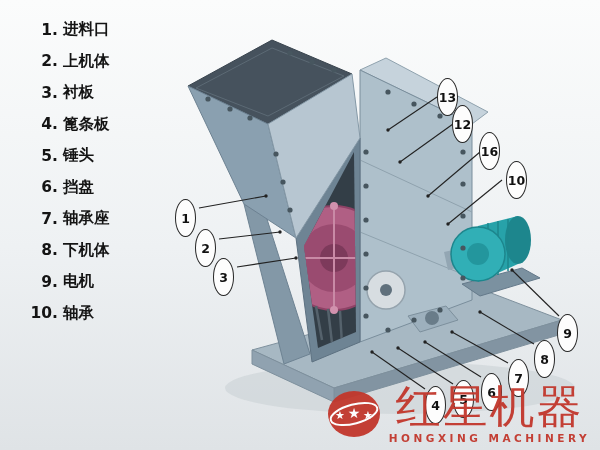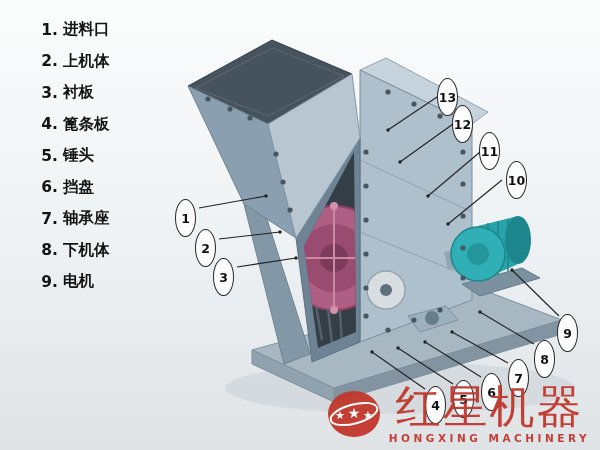--- a/index.html
+++ b/index.html
@@ -58,20 +58,24 @@
         <span class="plabel">轴承座</span>
       </li>
     <li class="part">
         <span class="pnum">8.</span>
         <span class="plabel">下机体</span>
       </li>
     <li class="part">
         <span class="pnum">9.</span>
         <span class="plabel">电机</span>
       </li>
+    <li class="part">
+        <span class="pnum">10.</span>
+        <span class="plabel">轴承</span>
+      </li>
   </ol>
 
   <svg class="machine" width="600" height="450" viewBox="0 0 600 450">
     <defs>
       <clipPath id="cavityClip">
           <polygon points="304,246 354,152 356,332 318,348"></polygon>
         </clipPath>
     </defs>
 
     <ellipse cx="400" cy="388" rx="175" ry="26" fill="#c9cfd4" opacity="0.55"></ellipse>
@@ -225,21 +229,21 @@
   <div class="callout" style="left:545px;top:351px">
       <span>8</span>
     </div>
   <div class="callout" style="left:568px;top:325px">
       <span>9</span>
     </div>
   <div class="callout" style="left:517px;top:172px">
       <span>10</span>
     </div>
   <div class="callout" style="left:490px;top:143px">
-      <span>11</span>
+      <span>16</span>
     </div>
   <div class="callout" style="left:463px;top:116px">
       <span>12</span>
     </div>
   <div class="callout" style="left:448px;top:89px">
       <span>13</span>
     </div>
 
   <div class="logo">
     <svg width="56" height="50" viewBox="0 0 56 50">

